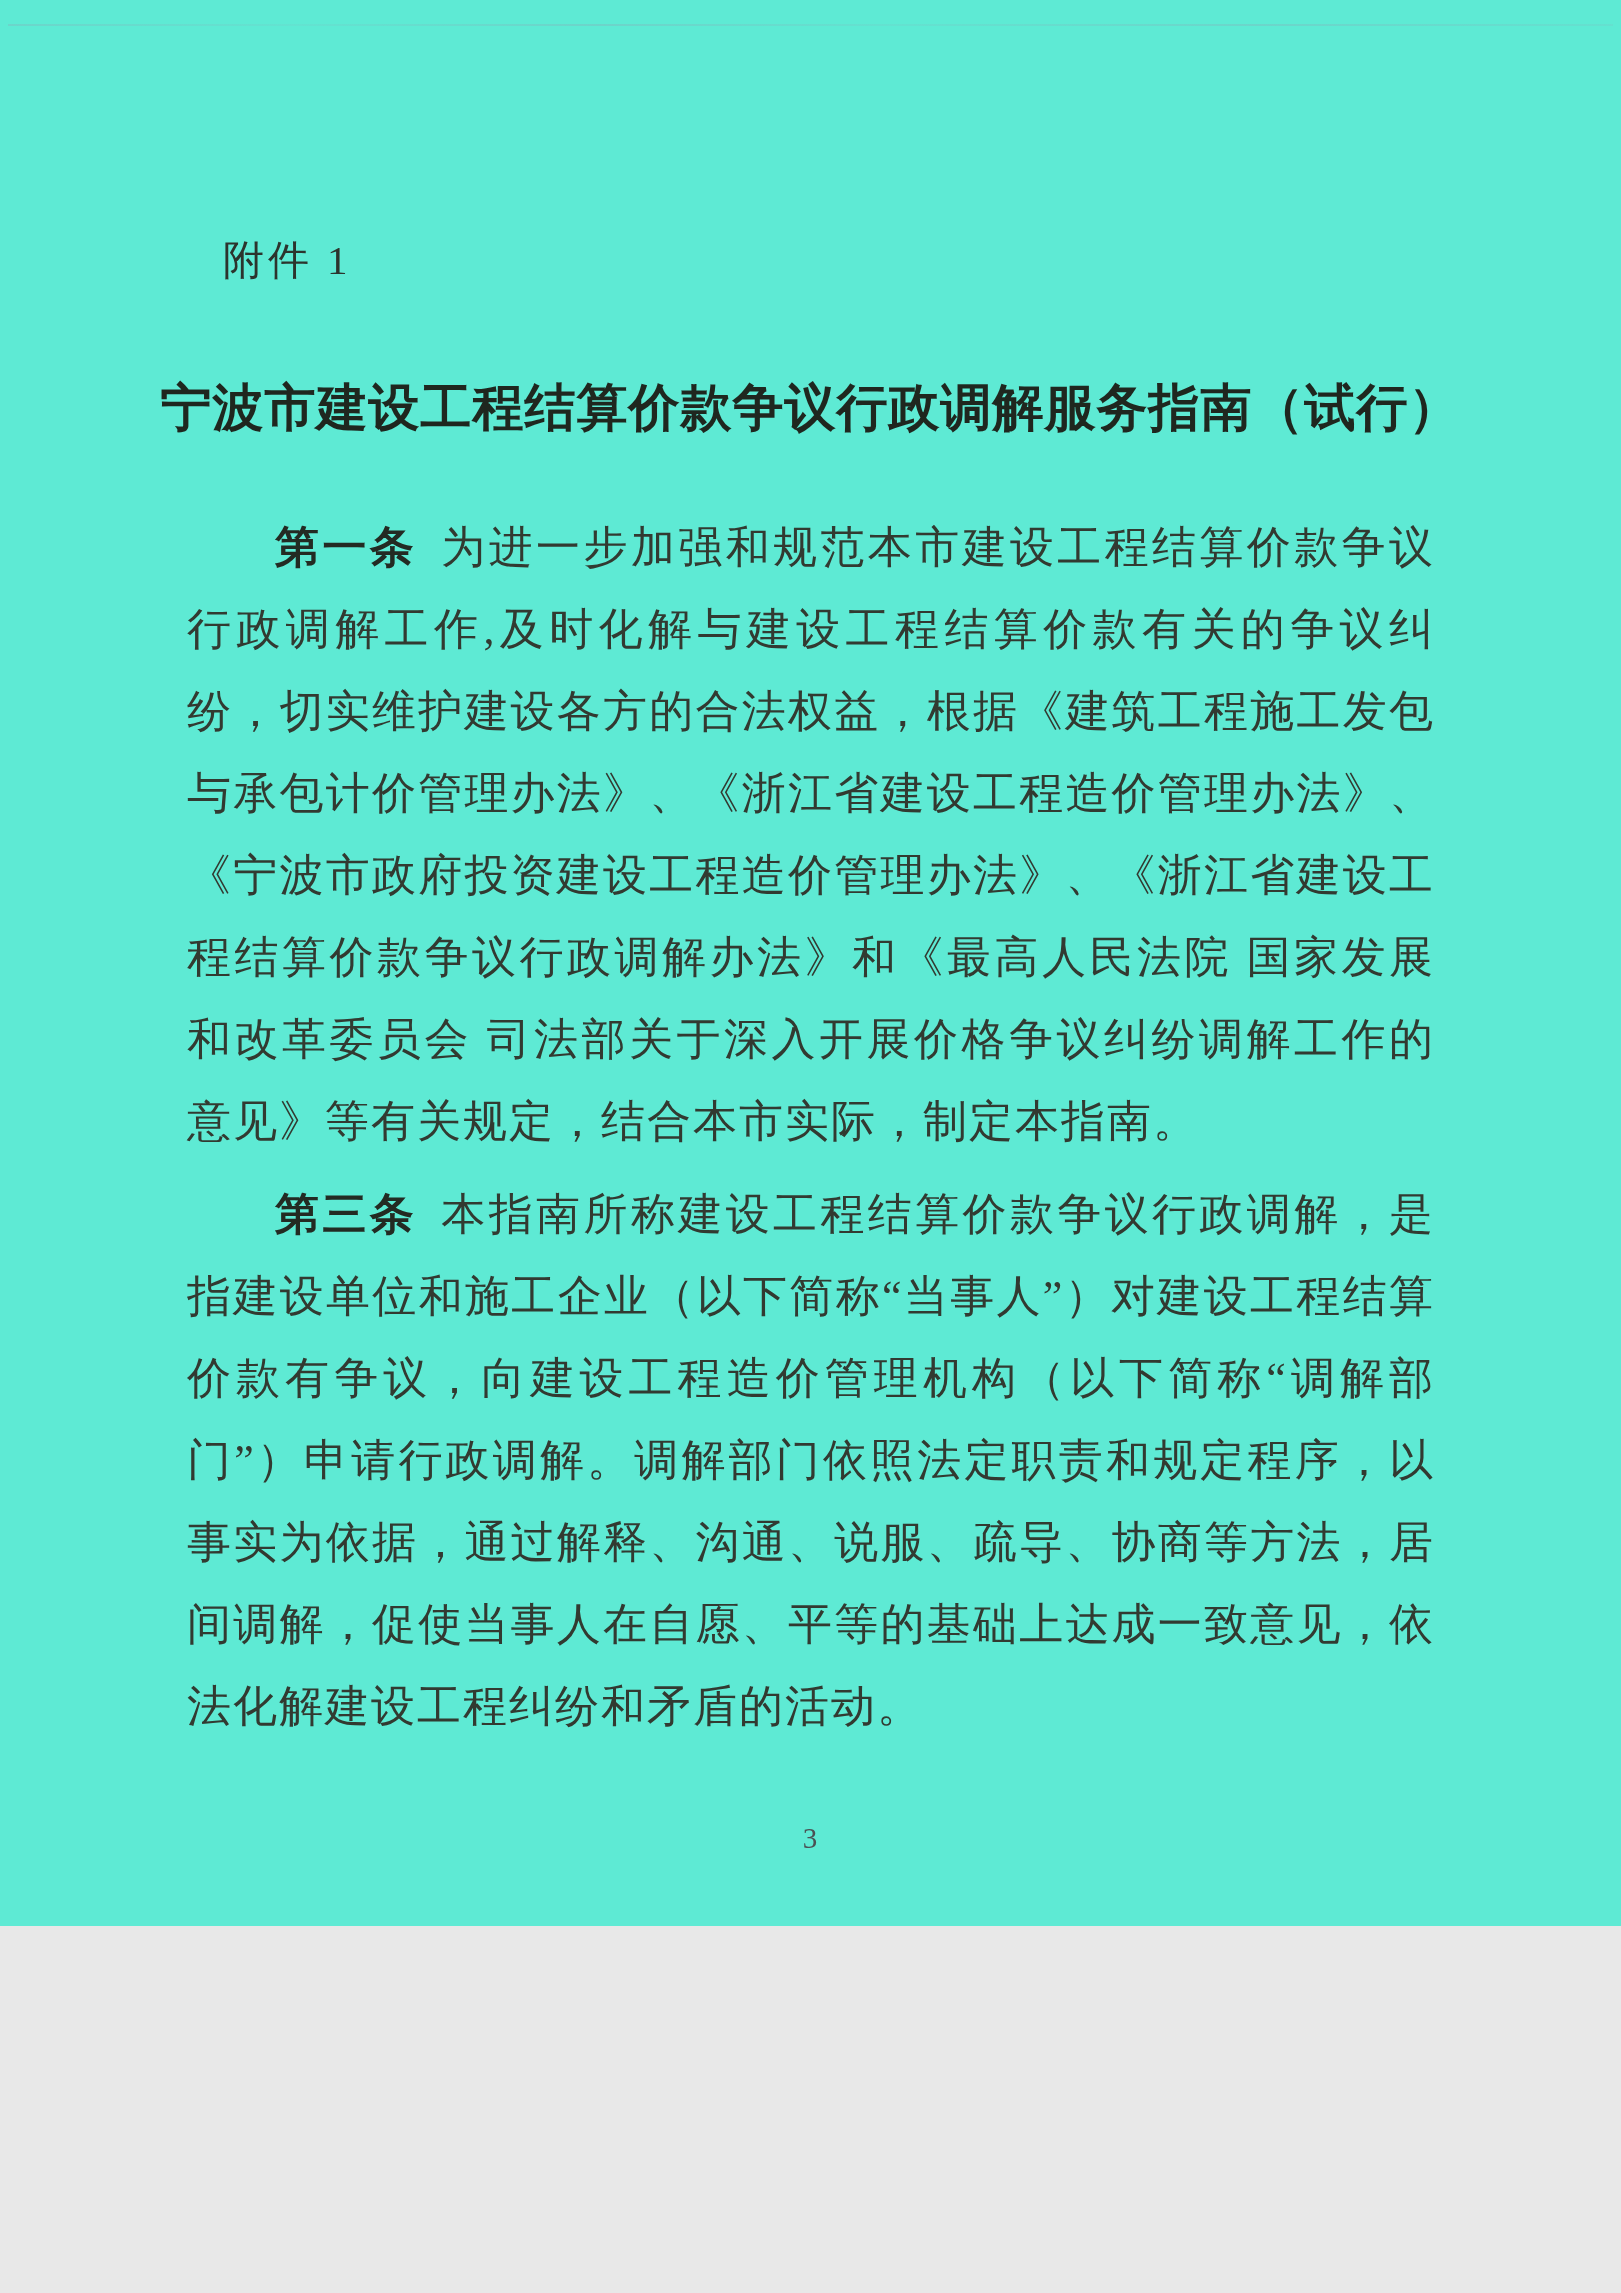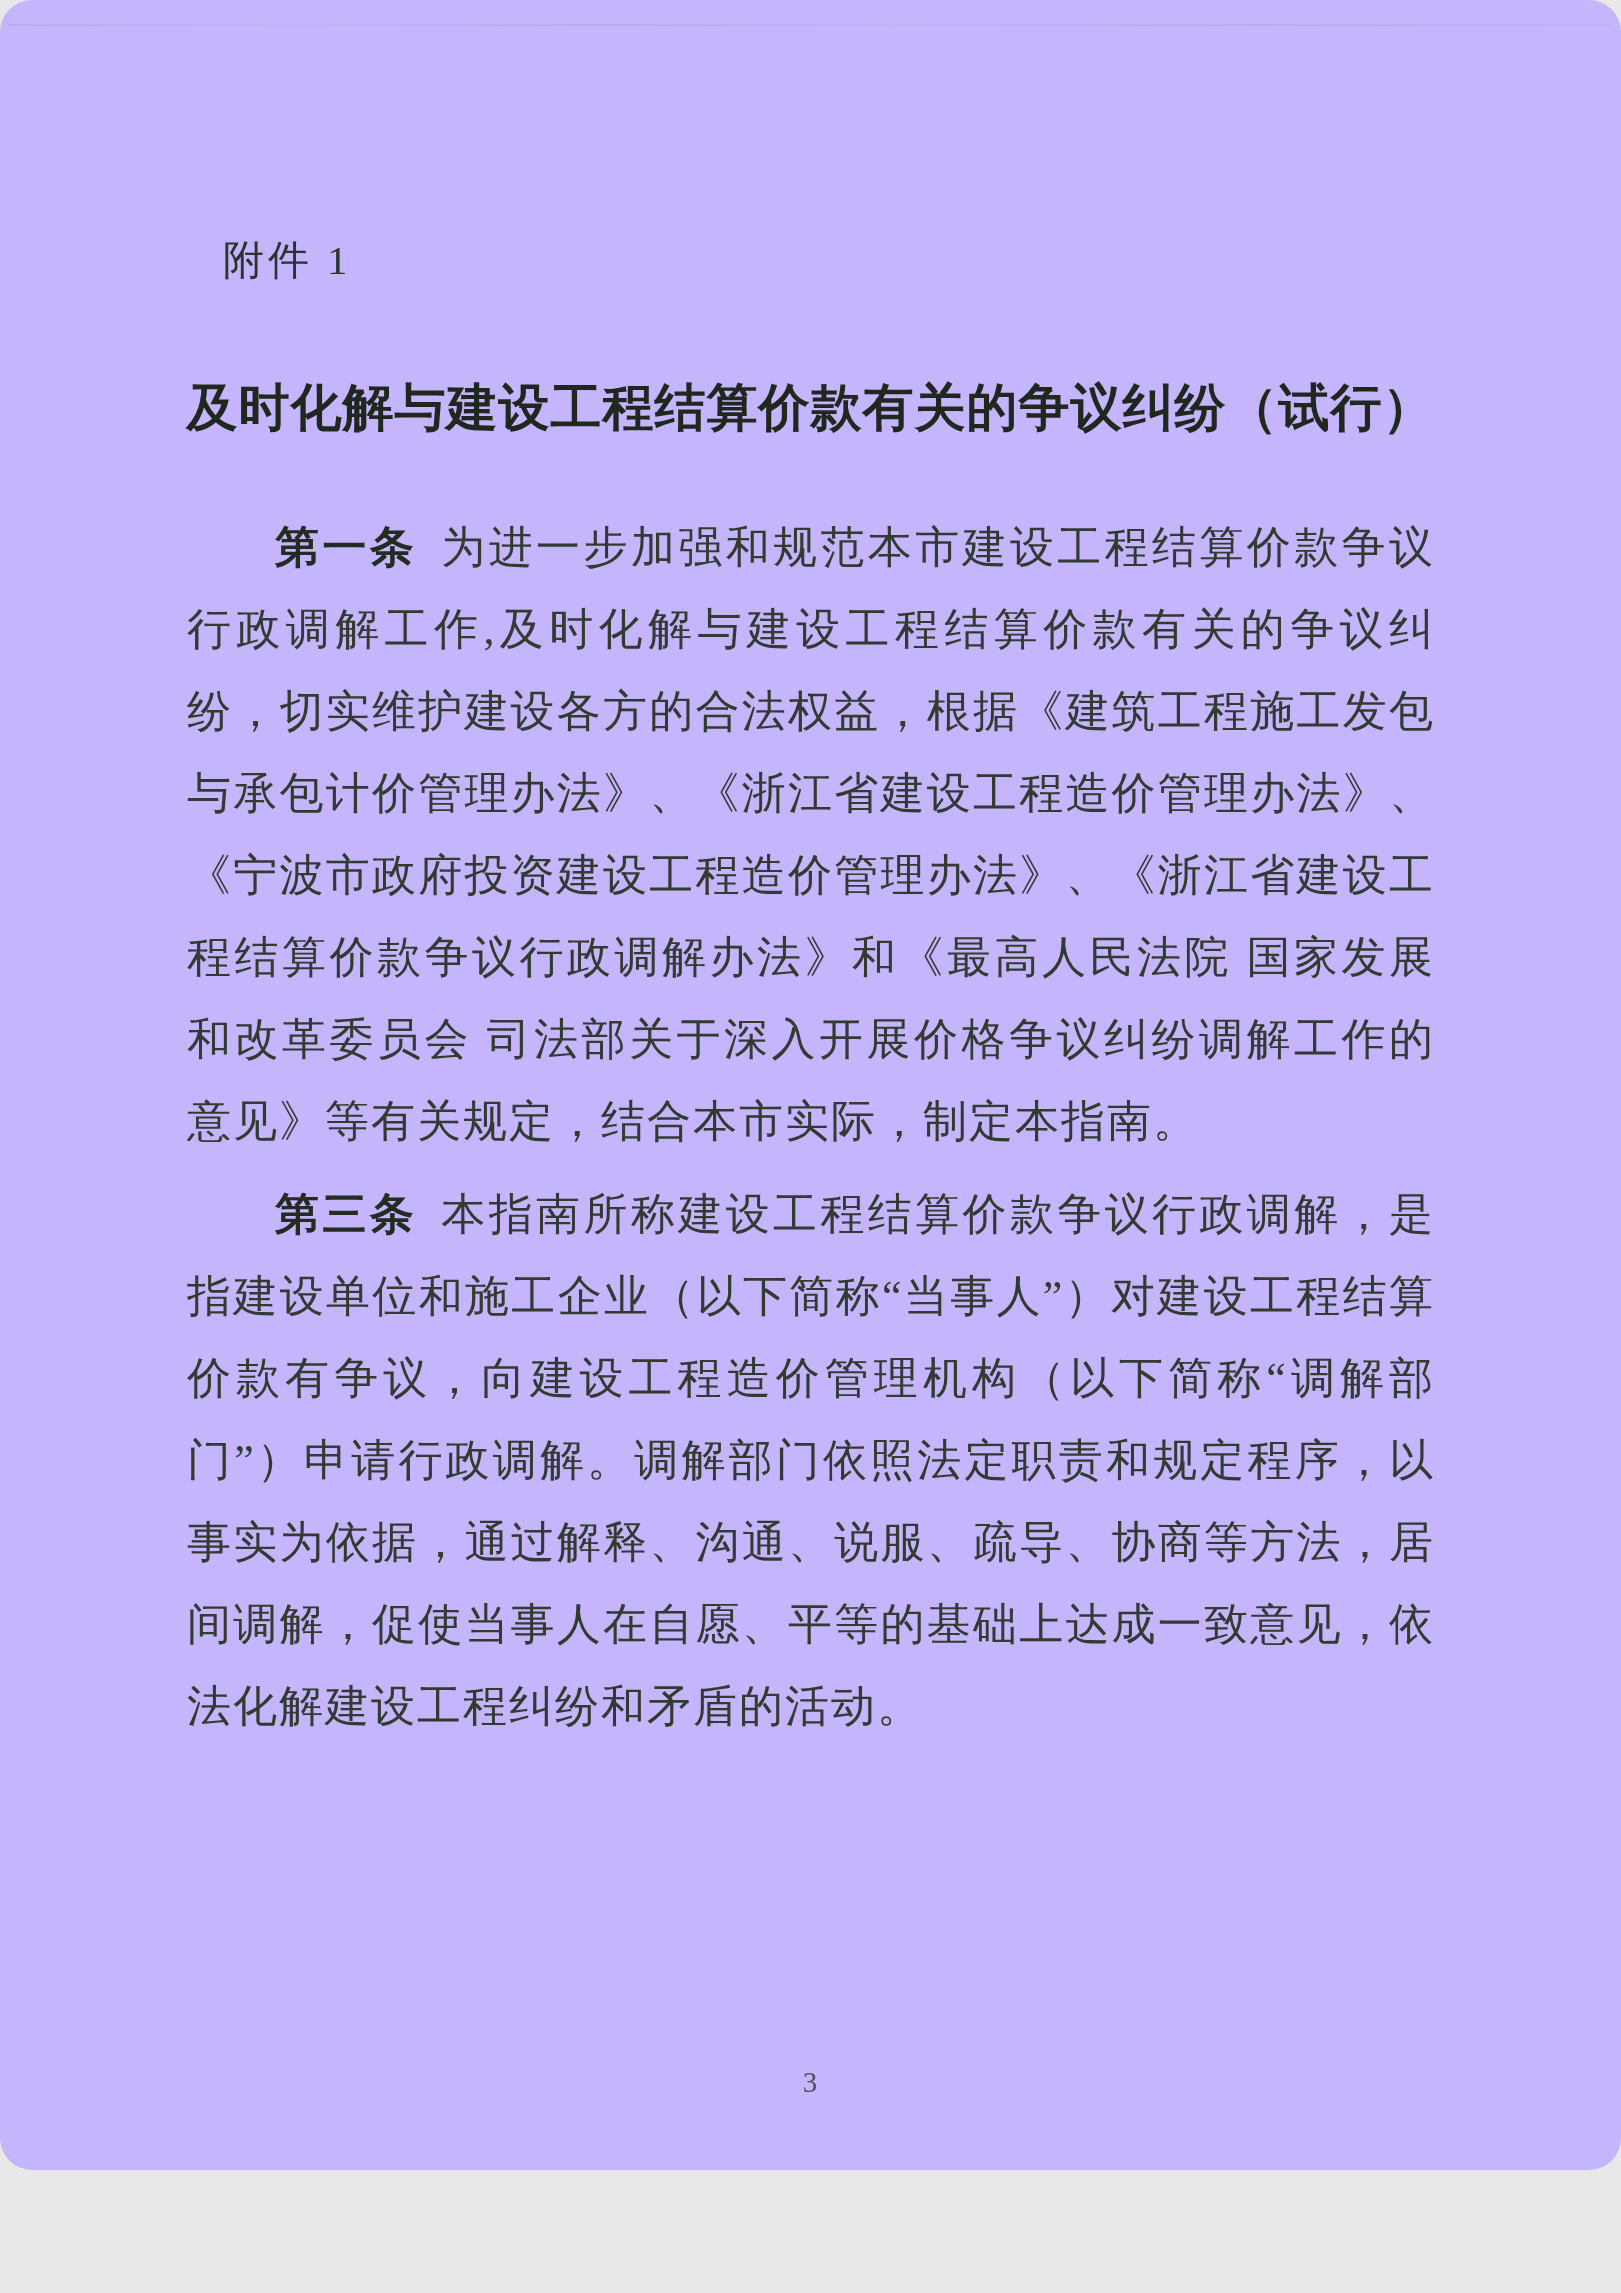--- a/index.html
+++ b/index.html
@@ -4,27 +4,26 @@
 <style>
   html, body {
     margin: 0;
     padding: 0;
     background: #e8e8e8;
     font-family: "Liberation Serif", serif;
   }
   .page {
     position: relative;
     width: 1621px;
-    height: 2170px;
+    height: 1926px;
     margin: 0 auto;
-    background: #c4b5fd;
+    background: #5eead4;
     color: #30382f;
     overflow: hidden;
     box-sizing: border-box;
-    border-radius: 32px;
   }
   .scan-artifact {
     position: absolute;
     top: 23.5px;
     left: 7.8px;
     right: 7.8px;
     height: 2px;
     background: linear-gradient(90deg,
       rgba(140,165,180,0.30), rgba(140,165,180,0.10) 18%,
       rgba(140,165,180,0.32) 37%, rgba(140,165,180,0.12) 55%,
@@ -84,21 +83,21 @@
 </style>
 </head>
 <body>
 
 <div class="page">
 
   <div class="scan-artifact"></div>
 
   <div class="attachment-label">附件 1</div>
 
-  <h1 class="doc-title">及时化解与建设工程结算价款有关的争议纠纷（试行）</h1>
+  <h1 class="doc-title">宁波市建设工程结算价款争议行政调解服务指南（试行）</h1>
 
   <div class="doc-body">
     <p><span class="article-label">第一条</span><span>为进一步加强和规范本市建设工程结算价款争议行政调解工作,及时化解与建设工程结算价款有关的争议纠纷，切实维护建设各方的合法权益，根据《建筑工程施工发包与承包计价管理办法》、《浙江省建设工程造价管理办法》、《宁波市政府投资建设工程造价管理办法》、《浙江省建设工程结算价款争议行政调解办法》和《最高人民法院 国家发展和改革委员会 司法部关于深入开展价格争议纠纷调解工作的意见》等有关规定，结合本市实际，制定本指南。</span></p>
 
 
     <p><span class="article-label">第三条</span><span>本指南所称建设工程结算价款争议行政调解，是指建设单位和施工企业（以下简称“当事人”）对建设工程结算价款有争议，向建设工程造价管理机构（以下简称“调解部门”）申请行政调解。调解部门依照法定职责和规定程序，以事实为依据，通过解释、沟通、说服、疏导、协商等方法，居间调解，促使当事人在自愿、平等的基础上达成一致意见，依法化解建设工程纠纷和矛盾的活动。</span></p>
 
   </div>
 
   <div class="page-number">3</div>

